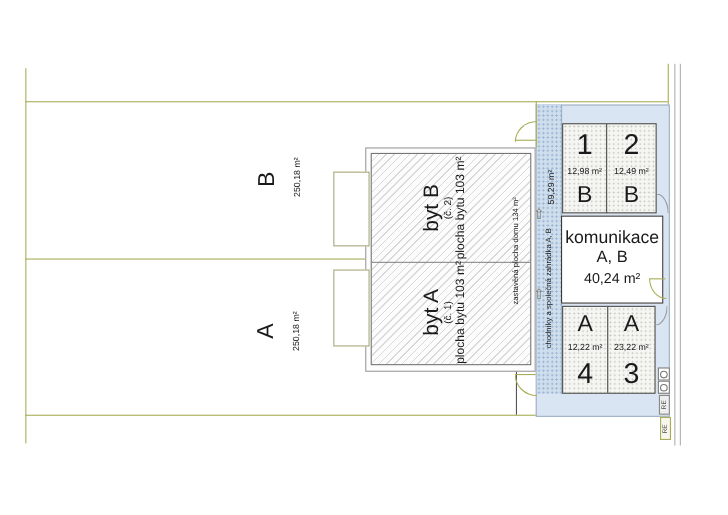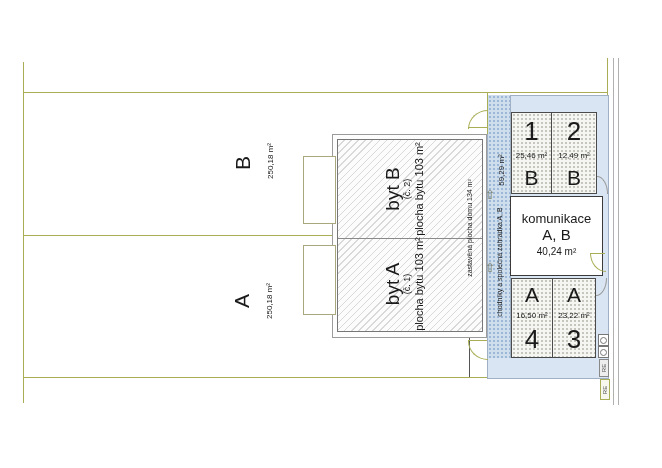--- a/index.html
+++ b/index.html
@@ -110,41 +110,41 @@
   <div class="line" style="left:487px;top:92px;width:1px;height:42px;"></div>
   <div class="abs arc-tl" style="left:468px;top:110px;width:19px;height:18px;"></div>
   <div class="line" style="left:468px;top:127px;width:19px;height:1px;"></div>
 
   <div class="abs" style="left:469px;top:338px;width:1px;height:39px;background:#555;"></div>
   <div class="abs arc-bl" style="left:468px;top:341px;width:19px;height:18px;"></div>
   <div class="line" style="left:468px;top:340px;width:19px;height:1px;"></div>
 
   <div class="abs stall col" style="left:511px;top:112px;width:41px;height:82px;justify-content:space-between;padding:5px 0;">
     <div class="num">1</div>
-    <div class="ar">25,46 m²</div>
+    <div class="ar">12,98 m²</div>
     <div class="ltr">B</div>
   </div>
   <div class="abs stall col" style="left:551px;top:112px;width:46px;height:82px;justify-content:space-between;padding:5px 0;">
     <div class="num">2</div>
     <div class="ar">12,49 m²</div>
     <div class="ltr">B</div>
   </div>
 
   <div class="abs kom-box col" style="left:510px;top:196px;width:93px;height:80px;">
-    <div style="font-size:13px;line-height:1.1;">komunikace</div>
+    <div style="font-size:16px;line-height:1.1;">komunikace</div>
     <div style="font-size:15px;line-height:1.2;">A, B</div>
-    <div style="font-size:10px;line-height:1.6;">40,24 m²</div>
+    <div style="font-size:13px;line-height:1.6;">40,24 m²</div>
   </div>
 
   <div class="abs arc-bl" style="left:590px;top:253px;width:15px;height:18px;"></div>
   <div class="line" style="left:590px;top:253px;width:15px;height:1px;"></div>
 
   <div class="abs stall col" style="left:511px;top:278px;width:42px;height:80px;justify-content:space-between;padding:5px 0;">
     <div class="ltr">A</div>
-    <div class="ar">16,50 m²</div>
+    <div class="ar">12,22 m²</div>
     <div class="num">4</div>
   </div>
   <div class="abs stall col" style="left:552px;top:278px;width:44px;height:80px;justify-content:space-between;padding:5px 0;">
     <div class="ltr">A</div>
     <div class="ar">23,22 m²</div>
     <div class="num">3</div>
   </div>
 
   <div class="abs arc-gray-tr" style="left:597px;top:176px;width:10px;height:17px;"></div>
   <div class="abs arc-gray-br" style="left:596px;top:278px;width:10px;height:17px;"></div>

